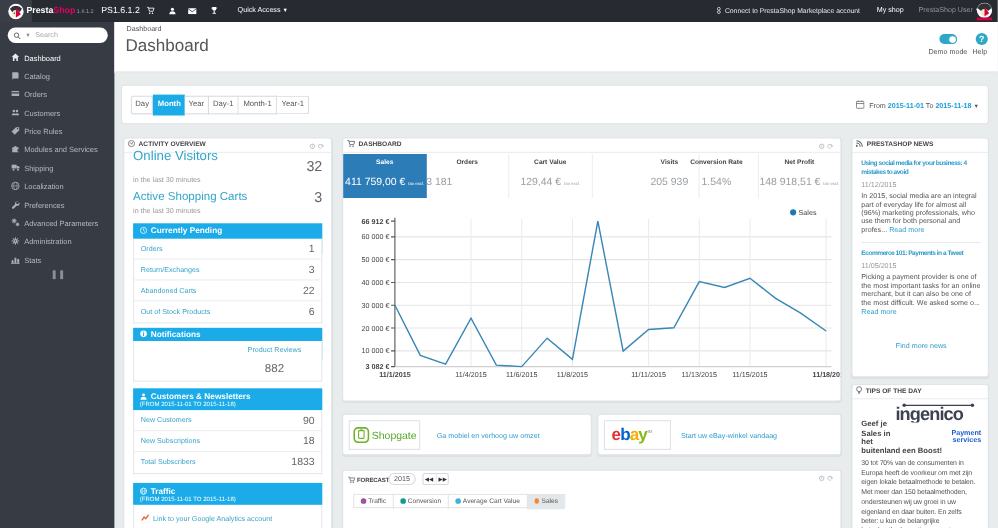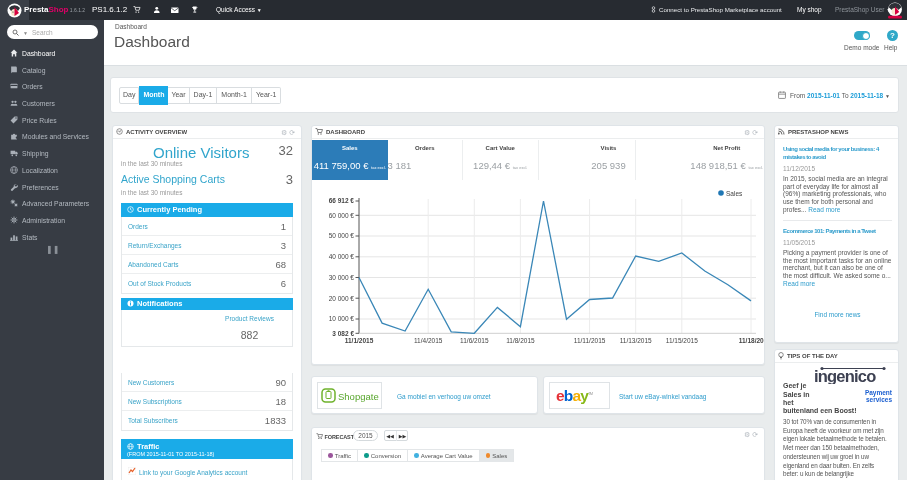--- a/index.html
+++ b/index.html
@@ -156,21 +156,21 @@
         <line x1="10" y1="0.8" x2="10" y2="3" stroke="#777" stroke-width="1.4"></line>
       </svg> From <b style="color:#1a9cd8;">2015-11-01</b> To <b style="color:#1a9cd8;">2015-11-18</b> <span style="font-size:5px;">▼</span></div>
 </div>
 
 <div class="panel" style="left:112px;top:125px;width:190px;height:360px;">
   <div class="phead"><svg width="7" height="7" viewBox="0 0 14 14" style="vertical-align:-1px;margin-right:3px;">
         <circle cx="7" cy="7" r="5.6" fill="none" stroke="#666" stroke-width="1.4"></circle>
         <path d="M3.5 7.5 l2 -2 l2 3 l2 -4" fill="none" stroke="#666" stroke-width="1.3"></path>
       </svg>ACTIVITY OVERVIEW</div>
   <div class="picons">⚙ ⟳</div>
-  <div class="abs" style="left:8px;top:18px;font-size:15px;color:#31a5cc;margin-left:32px;">Online Visitors</div>
+  <div class="abs" style="left:8px;top:8px;font-size:12px;color:#31a5cc;">Online Visitors</div>
   <div class="abs" style="right:8px;top:17px;font-size:13px;color:#666;">32</div>
   <div class="abs" style="left:8px;top:34px;font-size:6.5px;color:#999;">in the last 30 minutes</div>
   <div class="abs" style="left:8px;top:47px;font-size:10.5px;color:#31a5cc;">Active Shopping Carts</div>
   <div class="abs" style="right:8px;top:46px;font-size:13px;color:#666;">3</div>
   <div class="abs" style="left:8px;top:63px;font-size:6.5px;color:#999;">in the last 30 minutes</div>
 
   <div class="bluebar" style="top:77px;height:28px;font-size:7.5px;line-height:14px;padding-left:6px;"><svg width="7" height="7" viewBox="0 0 14 14" style="vertical-align:-1px;margin-right:3px;">
         <circle cx="7" cy="7" r="5.6" fill="none" stroke="#fff" stroke-width="1.4"></circle>
         <path d="M7 3.5 V7 L9.5 8.5" fill="none" stroke="#fff" stroke-width="1.4"></path>
       </svg>Currently Pending</div>
@@ -178,40 +178,47 @@
     <div class="trow">
         <span class="lbl">Orders</span>
         <span class="val">1</span>
       </div>
     <div class="trow">
         <span class="lbl">Return/Exchanges</span>
         <span class="val">3</span>
       </div>
     <div class="trow">
         <span class="lbl">Abandoned Carts</span>
-        <span class="val">68</span>
+        <span class="val">22</span>
       </div>
     <div class="trow">
         <span class="lbl">Out of Stock Products</span>
         <span class="val">6</span>
       </div>
   </div>
 
   <div class="bluebar" style="top:172px;height:30px;font-size:7.5px;line-height:12px;padding-left:6px;"><svg width="7" height="7" viewBox="0 0 14 14" style="vertical-align:-1px;margin-right:3px;">
         <circle cx="7" cy="7" r="6" fill="#fff"></circle>
         <rect x="6" y="6" width="2" height="5" fill="#1aabe8"></rect>
         <circle cx="7" cy="3.8" r="1.2" fill="#1aabe8"></circle>
       </svg>Notifications</div>
   <div class="rowtable" style="top:184px;height:37px;">
     <div class="abs" style="left:50%;top:0;width:50%;height:100%;">
       <div style="text-align:center;margin-top:5px;font-size:6.5px;color:#39a3c8;">Product Reviews</div>
       <div style="text-align:center;margin-top:7px;font-size:10.5px;color:#666;">882</div>
     </div>
   </div>
 
+  <div class="bluebar" style="top:227px;height:20px;font-size:7.5px;padding-left:6px;">
+    <div style="padding-top:2.5px;"><svg width="7" height="7" viewBox="0 0 14 14" style="vertical-align:-1px;margin-right:3px;" fill="#fff">
+          <circle cx="7" cy="4" r="2.6"></circle>
+          <path d="M1.5 13 a5.5 5.5 0 0 1 11 0 Z"></path>
+        </svg>Customers &amp; Newsletters</div>
+    <div style="font-size:5.5px;font-weight:normal;">(FROM 2015-11-01 TO 2015-11-18)</div>
+  </div>
   <div class="rowtable" style="top:247px;">
     <div class="trow">
         <span class="lbl">New Customers</span>
         <span class="val">90</span>
       </div>
     <div class="trow">
         <span class="lbl">New Subscriptions</span>
         <span class="val">18</span>
       </div>
     <div class="trow">
@@ -255,20 +262,24 @@
       <div style="text-align:center;margin-top:5px;font-size:6px;font-weight:bold;color:#444;">Orders</div>
       <div style="text-align:left;margin-top:9px;font-size:9.5px;color:#9a9fa3;">3 181</div>
     </div>
     <div class="abs" style="left:151px;top:0;width:75.5px;height:40px;border-right:1px solid #eceeef;">
       <div style="text-align:center;margin-top:5px;font-size:6px;font-weight:bold;color:#444;">Cart Value</div>
       <div style="text-align:center;margin-top:9px;font-size:9.5px;color:#9a9fa3;white-space:nowrap;">129,44 € <span style="font-size:4px;">tax excl.</span></div>
     </div>
     <div class="abs" style="left:226.5px;top:0;width:97px;height:40px;border-right:1px solid #eceeef;padding-left:44px;">
       <div style="text-align:center;margin-top:5px;font-size:6px;font-weight:bold;color:#444;">Visits</div>
       <div style="text-align:center;margin-top:9px;font-size:9.5px;color:#9a9fa3;">205 939</div>
+    </div>
+    <div class="abs" style="left:302px;top:0;width:75.5px;height:40px;border-right:1px solid #eceeef;">
+      <div style="text-align:center;margin-top:5px;font-size:6px;font-weight:bold;color:#444;">Conversion Rate</div>
+      <div style="text-align:center;margin-top:9px;font-size:9.5px;color:#9a9fa3;">1.54%</div>
     </div>
     <div class="abs" style="left:377.5px;top:0;width:74.5px;height:40px;">
       <div style="text-align:center;margin-top:5px;font-size:6px;font-weight:bold;color:#444;">Net Profit</div>
       <div style="text-align:center;margin-top:9px;font-size:9.5px;color:#9a9fa3;white-space:nowrap;">148 918,51 € <span style="font-size:4px;">tax excl.</span></div>
     </div>
   </div>
   <svg class="abs" style="left:0;top:55px;" width="452" height="183" viewBox="0 0 452 183">
 
     <g stroke="#e5e5e5" stroke-width="1">
       <line x1="47" y1="34.3" x2="444" y2="34.3"></line>

